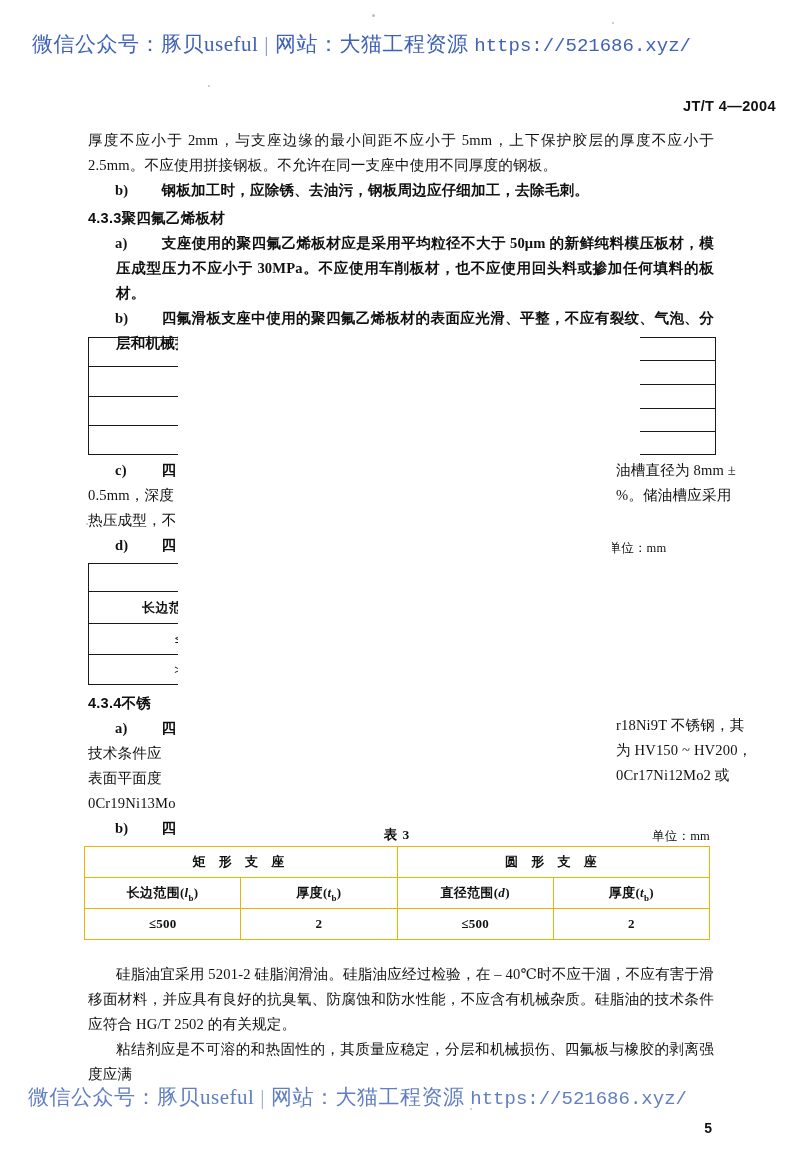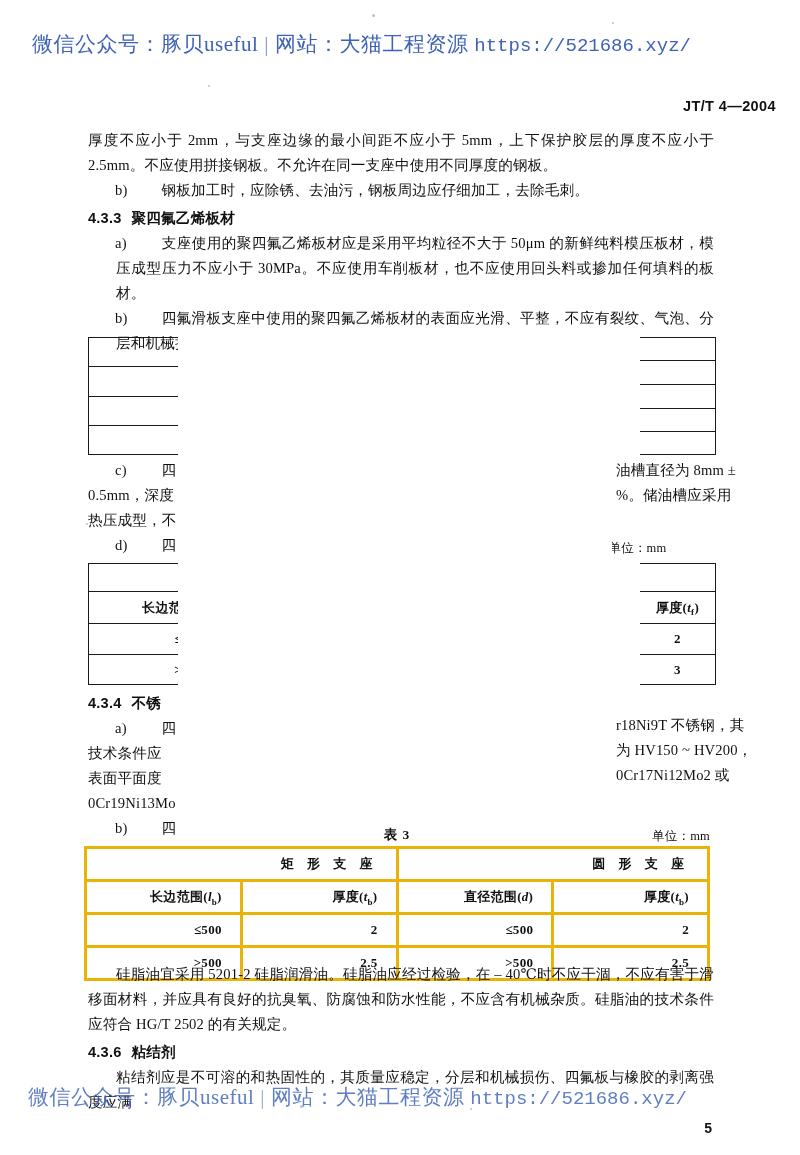--- a/index.html
+++ b/index.html
@@ -69,30 +69,30 @@
     top: 128px;
     width: 626px;
   }
   .para {
     font-size: 14.6px;
     line-height: 25px;
     text-align: justify;
     margin: 0;
     letter-spacing: 0.15px;
   }
-  .para.indent-b { padding-left: 28px; text-indent: -0.5px; }
+  .para.indent-b { padding-left: 28px; text-indent: -0.5px; font-weight: bold; }
   .clause {
     font-family: "Liberation Sans", "DejaVu Sans", sans-serif;
     font-size: 14.6px;
     font-weight: bold;
     line-height: 26px;
     margin: 2px 0 0 0;
     letter-spacing: 0.2px;
   }
-  .clause .num { margin-right: 10px; }
+  .clause .num { }
   .lbl-in { display: inline-block; width: 46px; }
 
   sub { font-size: 9px; }
   .ital { font-style: italic; }
 
   
   .tbl-cap {
     text-align: center;
     font-size: 13.5px;
     font-weight: bold;
@@ -104,22 +104,22 @@
     font-size: 12.5px;
     margin: 0;
     letter-spacing: 0.2px;
   }
   table.doc {
     border-collapse: collapse;
     width: 100%;
     table-layout: fixed;
   }
   table.doc td, table.doc th {
-    border: 3px solid #eab308;
-    text-align: right;
+    border: 1px solid #eab308;
+    text-align: center;
     font-size: 13px;
     font-weight: bold;
     padding: 4px 18px;
     height: 22px;
     letter-spacing: 0.3px;
   }
   table.doc thead td.grp {
     letter-spacing: 5px;
   }
 
@@ -264,32 +264,20 @@
       <span class="cell">长边范</span>
     </div>
     <div class="row" style="height:31px;">
       <span class="cell">≤</span>
     </div>
     <div class="row" style="height:31px;">
       <span class="cell">&gt;</span>
     </div>
   </div>
 
-  <div class="stub right" style="left:640px; top:563px; width:76px; height:122px;">
-    <div class="row" style="height:28px;"></div>
-    <div class="row" style="height:32px;">
-      <span class="cell ctr">厚度(<span class="ital">t</span><sub>f</sub>)</span>
-    </div>
-    <div class="row" style="height:31px;">
-      <span class="cell ctr">2</span>
-    </div>
-    <div class="row" style="height:31px;">
-      <span class="cell ctr">3</span>
-    </div>
-  </div>
 
   <div style="position:absolute; left:88px; top:688px; width:626px;">
     <p class="clause">
       <span class="num">4.3.4</span><span>不锈</span>
     </p>
     <p class="para indent-b">
       <span class="lbl-in">a)</span><span>四</span>
     </p>
     <p class="para">技术条件应</p>
     <p class="para">表面平面度</p>
@@ -325,35 +313,26 @@
           <td>厚度(<span class="ital">t</span><sub>b</sub>)</td>
         </tr>
       </thead>
       <tbody>
         <tr>
           <td>≤500</td>
           <td>2</td>
           <td>≤500</td>
           <td>2</td>
         </tr>
-        <tr>
-          <td>&gt;500</td>
-          <td>2.5</td>
-          <td>&gt;500</td>
-          <td>2.5</td>
-        </tr>
       </tbody>
     </table>
   </div>
 
   <div style="position:absolute; left:88px; top:962px; width:626px;">
     <p class="para" style="text-indent:28px;">硅脂油宜采用 5201-2 硅脂润滑油。硅脂油应经过检验，在 – 40℃时不应干涸，不应有害于滑移面材料，并应具有良好的抗臭氧、防腐蚀和防水性能，不应含有机械杂质。硅脂油的技术条件应符合 HG/T 2502 的有关规定。</p>
-    <p class="clause">
-      <span class="num">4.3.6</span><span>粘结剂</span>
-    </p>
     <p class="para" style="text-indent:28px;">粘结剂应是不可溶的和热固性的，其质量应稳定，分层和机械损伤、四氟板与橡胶的剥离强度应满</p>
   </div>
 
   <div class="watermark watermark-bottom">
     <span>微信公众号：</span><span>豚贝useful</span><span class="wm-sep">|</span><span>网站：</span><span>大猫工程资源</span> <span class="wm-url">https://521686.xyz/</span>
   </div>
 
   <div class="pageno">5</div>
 
   <div class="speck" style="left:372px; top:14px; width:3px; height:3px;"></div>

